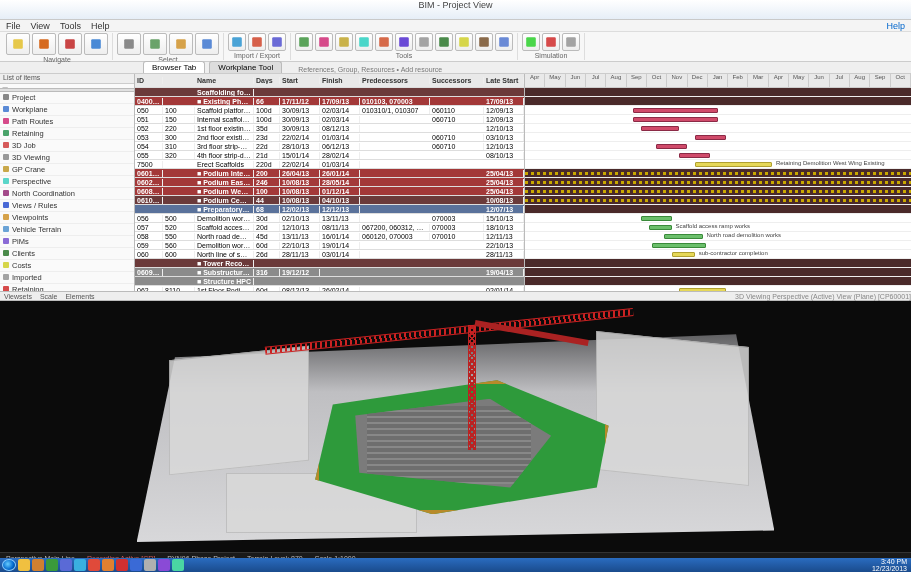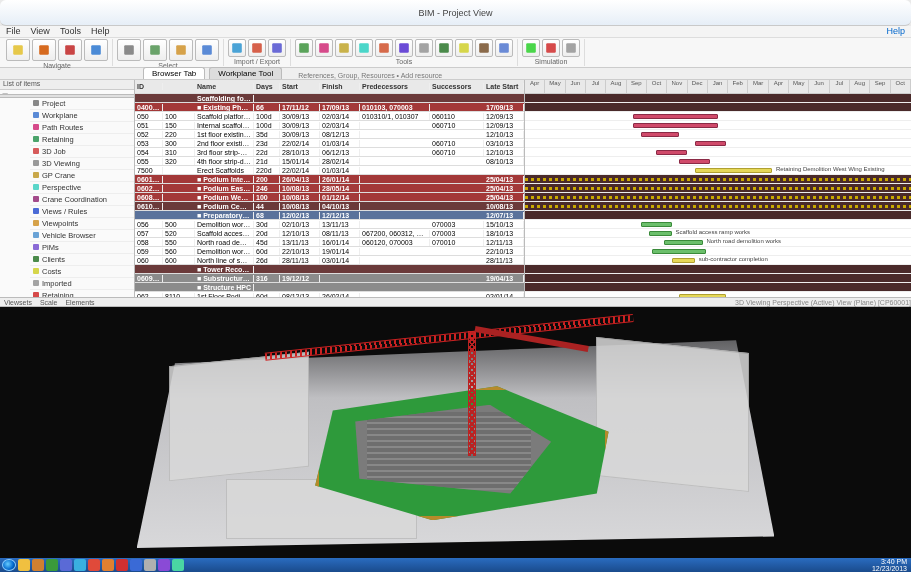--- a/index.html
+++ b/index.html
@@ -1,36 +1,36 @@
 <!DOCTYPE html>
 <html><head>
 <meta charset="utf-8">
 <style>
   * { box-sizing: border-box; margin: 0; padding: 0; }
   body { font-family: "Segoe UI", Tahoma, sans-serif; font-size: 9px; background: #eaeaea; width: 911px; height: 572px; overflow: hidden; position: relative; }
-  .titlebar { height: 26px; background: linear-gradient(#fff,#e6eef7); border-bottom: 1px solid #c9c9c9; display: flex; align-items: center; justify-content: center; font-size: 9px; color: #444; border-radius: 6px; }
-  .menubar { height: 12px; background: #f4f4f4; border-bottom: 1px solid #ddd; display: flex; gap: 10px; padding: 0 6px; font-size: 9px; color: #333; }
+  .titlebar { height: 20px; background: linear-gradient(#fff,#e6eef7); border-bottom: 1px solid #c9c9c9; display: flex; align-items: flex-start; justify-content: center; font-size: 9px; color: #444; }
+  .menubar { height: 12px; background: #f4f4f4; border-bottom: 1px solid #ddd; display: flex; gap: 10px; padding: 0 6px; font-size: 9px; color: #333; align-items: center; }
   .menubar span { cursor: default; }
   .ribbon { height: 30px; background: #f7f7f7; border-bottom: 1px solid #ccc; display: flex; align-items: flex-start; padding: 1px 2px; gap: 0; }
   .ribbon-group { display: flex; flex-direction: column; align-items: center; padding: 0 4px; border-right: 1px solid #ddd; height: 100%; }
   .ribbon-items { display: flex; gap: 2px; }
   .ribbon-btn { width: 18px; height: 18px; border: 1px solid #bbb; border-radius: 2px; display: flex; align-items: center; justify-content: center; background: linear-gradient(#fff,#eee); }
   .ribbon-btn.big { width: 24px; height: 22px; }
   .ribbon-label { font-size: 7px; color: #666; margin-top: 1px; white-space: nowrap; }
   .tabs { height: 12px; background: #efefef; border-bottom: 1px solid #ccc; display: flex; gap: 4px; padding-left: 4px; font-size: 8px; align-items: flex-end; }
   .tabs .tab { padding: 1px 8px; background: #ddd; border: 1px solid #bbb; border-bottom: none; border-radius: 3px 3px 0 0; }
   .tabs .tab.active { background: #fff; }
   .main { display: flex; height: 217px; }
   .sidebar { width: 135px; display: flex; flex-direction: column; border-right: 1px solid #bbb; background: #fafafa; }
   .sidebar-top { height: 10px; border-bottom: 1px solid #ccc; background: #eee; font-size: 7px; padding-left: 3px; color: #555; }
   .tree { flex: 1; overflow: hidden; padding: 2px 2px; font-size: 7px; line-height: 9px; color: #222; }
   .tree div { white-space: nowrap; overflow: hidden; text-overflow: ellipsis; }
   .tree .root { font-weight: bold; }
   .divider { height: 4px; background: #e0e0e0; border-top: 1px solid #bbb; border-bottom: 1px solid #bbb; }
-  .side-sections { overflow: hidden; margin-left: 30px; }
+  .side-sections { overflow: hidden; }
   .side-sections div { display: flex; align-items: center; gap: 3px; padding: 1px 3px; font-size: 7.5px; color: #333; border-bottom: 1px solid #eee; }
   .side-sections .dot { width: 6px; height: 6px; border-radius: 1px; }
   .panes { flex: 1; display: flex; }
   .grid-pane { width: 390px; border-right: 1px solid #bbb; background: #fff; overflow: hidden; }
   .gantt-pane { flex: 1; background: #fff; overflow: hidden; position: relative; }
   .grid-header, .grid-row { display: flex; font-size: 7px; border-bottom: 1px solid #ddd; }
   .grid-header { background: #e9e9e9; height: 14px; align-items: center; font-weight: bold; color: #333; }
   .grid-row { height: 9px; align-items: center; }
   .grid-row.sect-dark { background: #6b3a3a; color: #fff; font-weight: bold; }
   .grid-row.sect-red { background: #a33838; color: #fff; font-weight: bold; }
@@ -282,33 +282,33 @@
         <div>
           <span class="dot" style="background: rgb(201, 168, 74);"></span>
           <span>GP Crane</span>
         </div>
         <div>
           <span class="dot" style="background: rgb(90, 214, 201);"></span>
           <span>Perspective</span>
         </div>
         <div>
           <span class="dot" style="background: rgb(163, 74, 138);"></span>
-          <span>Crane Coordination</span>
+          <span>North Coordination</span>
         </div>
         <div>
           <span class="dot" style="background: rgb(74, 106, 214);"></span>
           <span>Views / Rules</span>
         </div>
         <div>
           <span class="dot" style="background: rgb(214, 162, 74);"></span>
           <span>Viewpoints</span>
         </div>
         <div>
           <span class="dot" style="background: rgb(106, 163, 214);"></span>
-          <span>Vehicle Browser</span>
+          <span>Vehicle Terrain</span>
         </div>
         <div>
           <span class="dot" style="background: rgb(138, 106, 214);"></span>
           <span>PiMs</span>
         </div>
         <div>
           <span class="dot" style="background: rgb(74, 138, 74);"></span>
           <span>Clients</span>
         </div>
         <div>

